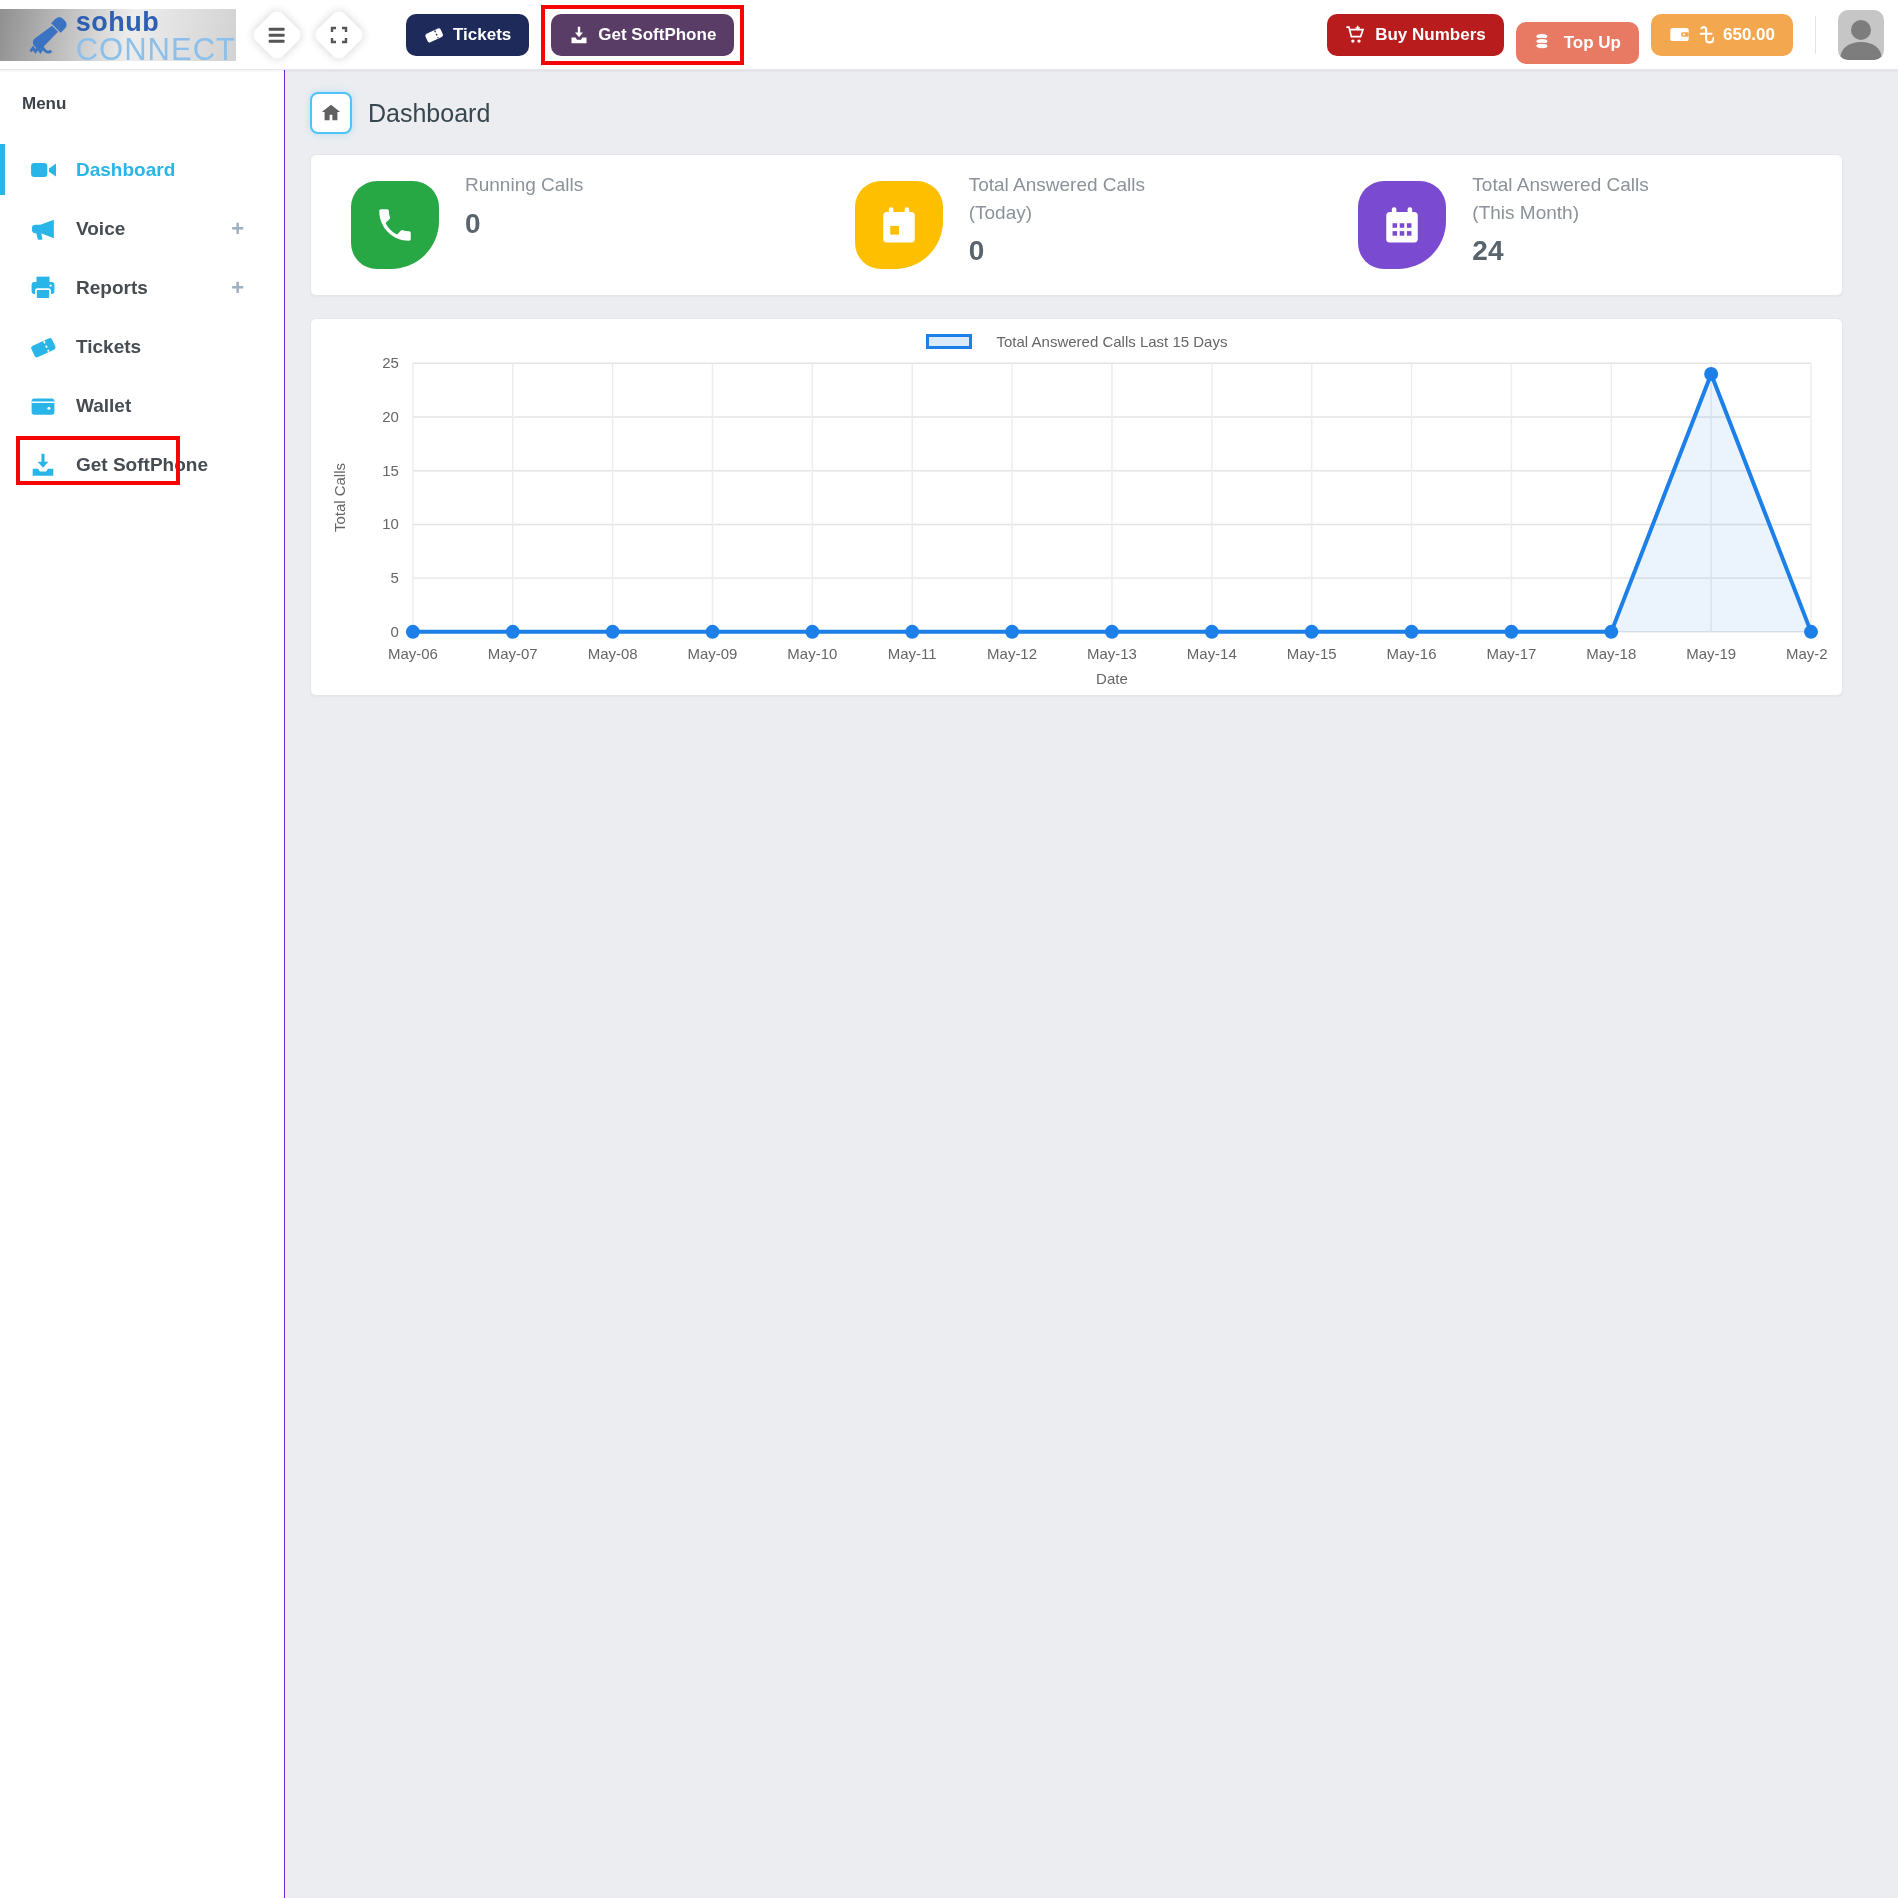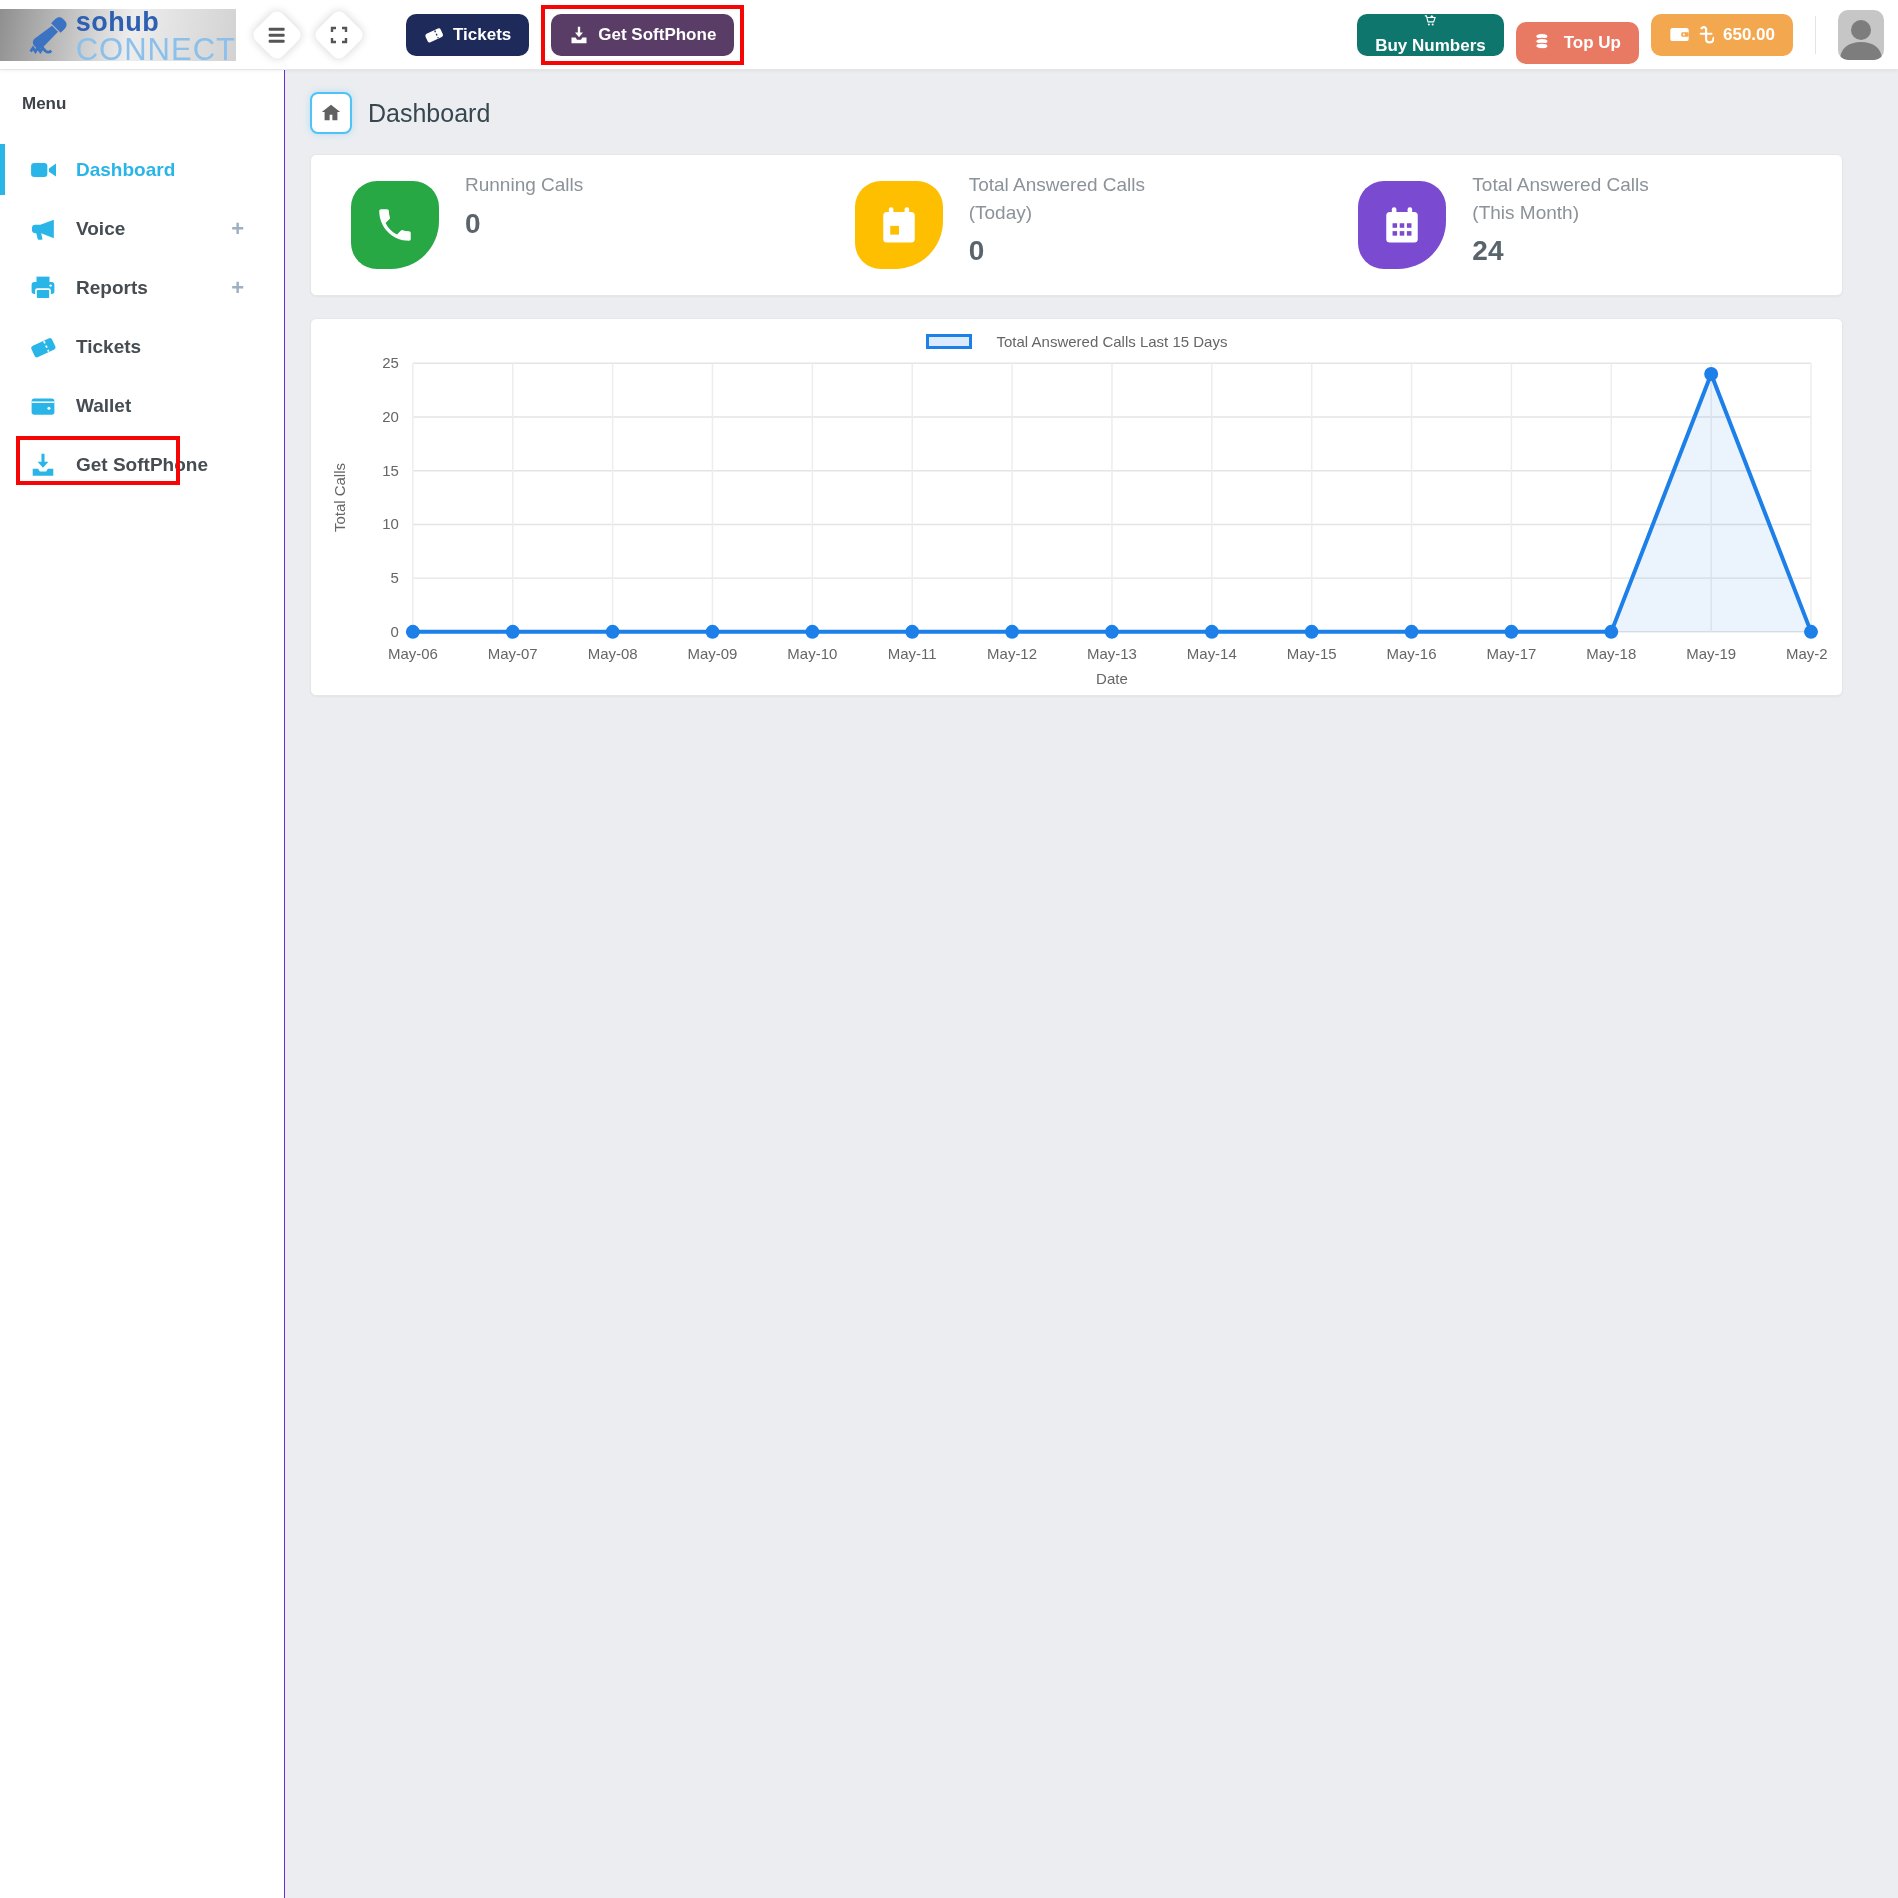--- a/index.html
+++ b/index.html
@@ -25,21 +25,21 @@
   .hamburger i { display:block; width:16px; height:3px; background:#555; border-radius:1px; }
   .hbtn { display:flex; align-items:center; gap:9px; border:none; cursor:pointer;
     color:#fff; font-weight:bold; font-size:17px; border-radius:10px;
     padding:0 18px; height:42px; font-family:inherit; }
   .btn-tickets { background:#1e2a5a; margin-left:48px; }
   .btn-softphone { background:#5a3d66; }
   .red-wrap-header { border:4px solid #f60505; padding:5px 6px; margin-left:12px;
     display:flex; align-items:center; }
   .header-right { margin-left:auto; display:flex; align-items:center; gap:12px;
     padding-right:14px; }
-  .btn-buy { background:#0f766e;flex-direction:column; }
+  .btn-buy { background:#b91c1c; }
   .btn-topup { background:#e87a64;margin-top:16px; }
   .btn-balance { background:#f3a74f; }
   .header-divider { width:1px; height:38px; background:#e3e3e3; margin:0 10px; }
   .avatar { width:46px; height:50px; border-radius:10px; background:#c6c6c6;
     overflow:hidden; display:flex; align-items:flex-end; justify-content:center; cursor:pointer; }
 
   
   .shell { display:flex; height:1828px; }
   .sidebar { width:285px; flex:0 0 285px; background:#fff; padding-top:18px;
     border-right:1px solid #6d28d9; position:relative; }

